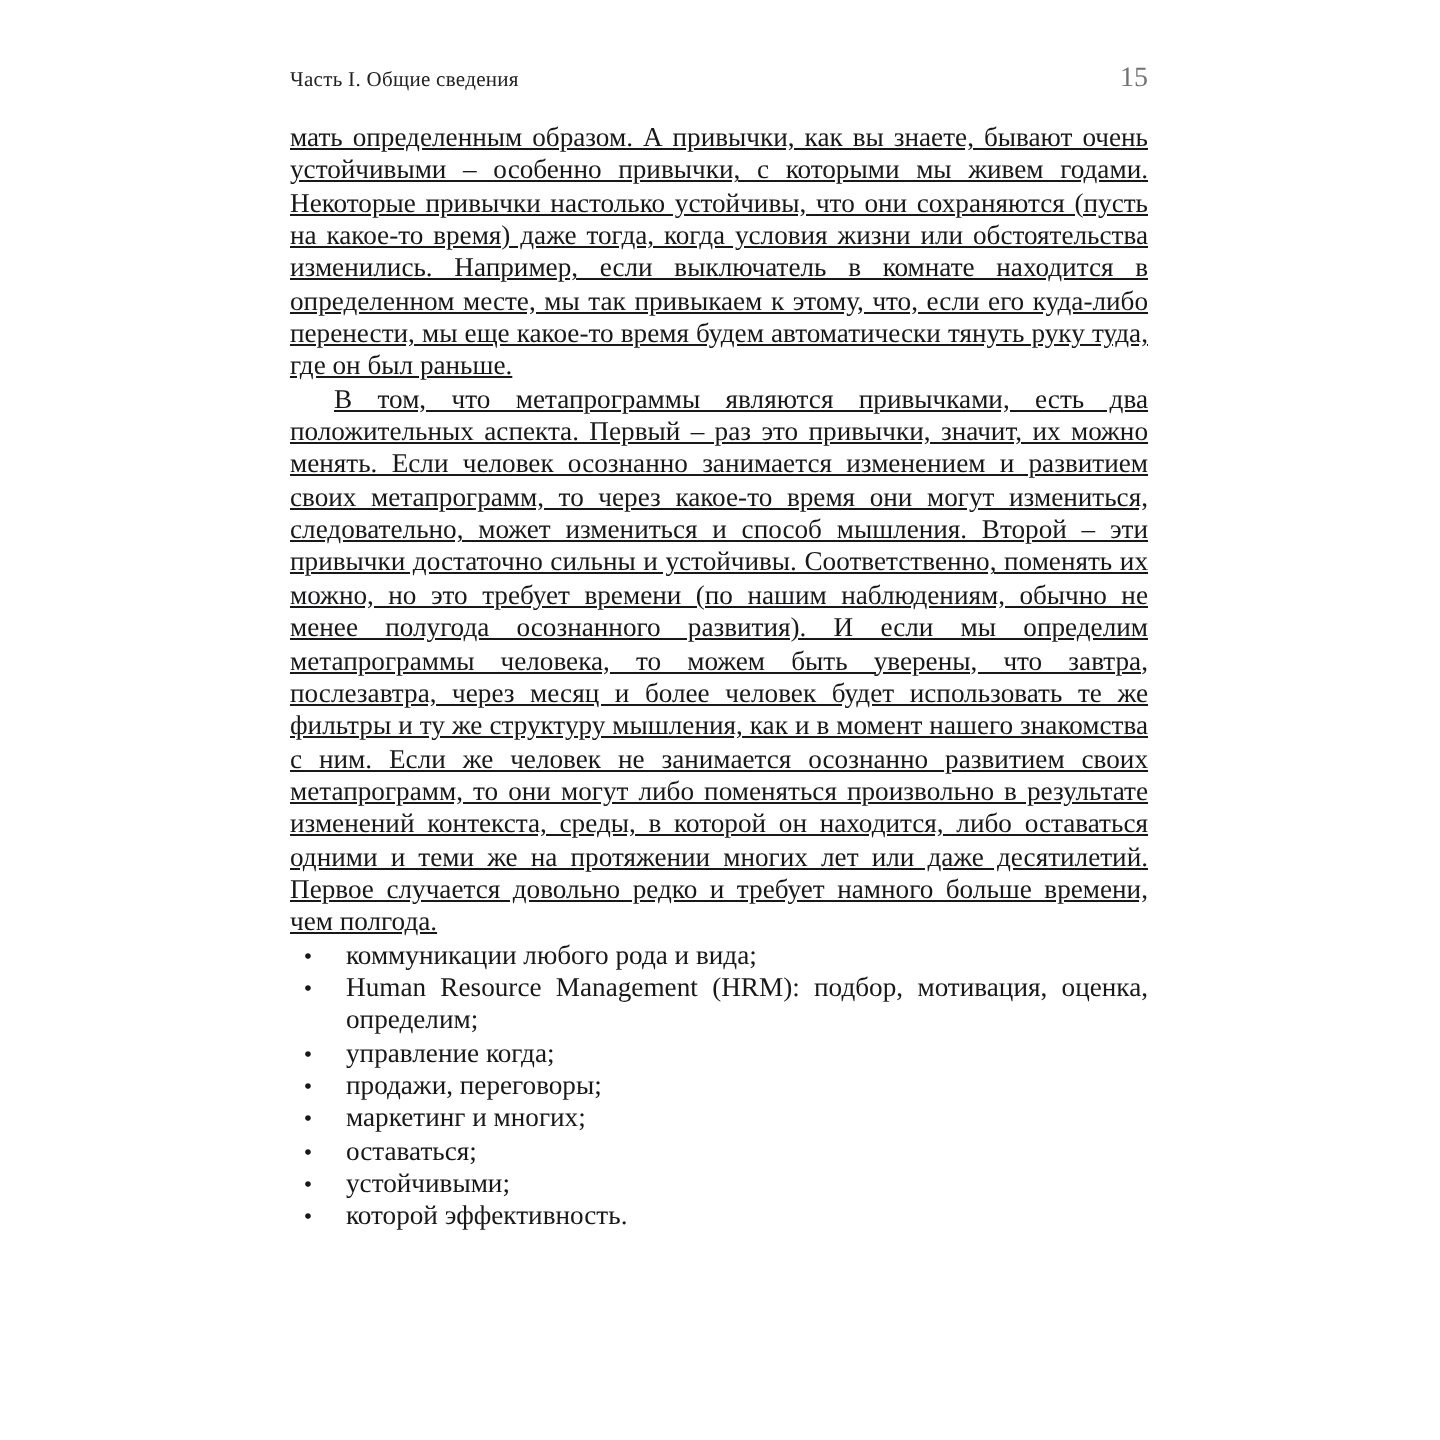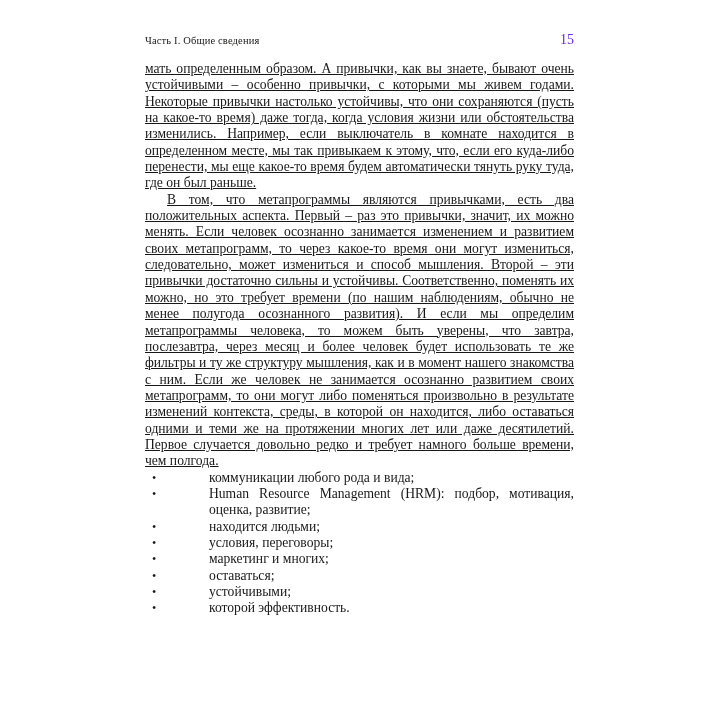--- a/index.html
+++ b/index.html
@@ -33,21 +33,21 @@
     justify-content: space-between;
   }
   #running-head .rh-title {
     font-size: 10.5px;
     letter-spacing: 0.15px;
     color: #20201f;
     white-space: nowrap;
   }
   #running-head .rh-folio {
     font-size: 14px;
-    color: #6d28d9;
+    color: #737373;
   }
 
   
   #text-block {
     position: absolute;
     left: 145px;
     top: 61px;
     width: 429px;
   }
 
@@ -86,21 +86,20 @@
     left: 4px;
     top: 0;
     width: 10px;
     text-align: center;
     font-size: 12px;
     line-height: 16.35px;
     color: #18181a;
   }
   ul.bullets li .li-text {
     display: block;
-    margin-left: 36px;
   }
   ul.bullets li.wide .li-text {
     text-align: justify;
   }
 </style>
 </head>
 <body>
 
 <div id="page">
 
@@ -117,29 +116,29 @@
 
 
 
     <ul class="bullets">
       <li>
         <span class="bullet-dot">•</span>
         <span class="li-text">коммуникации любого рода и вида;</span>
       </li>
       <li class="wide">
         <span class="bullet-dot">•</span>
-        <span class="li-text">Human Resource Management (HRM): подбор, мотивация, оценка, развитие;</span>
+        <span class="li-text">Human Resource Management (HRM): подбор, мотивация, оценка, определим;</span>
       </li>
       <li>
         <span class="bullet-dot">•</span>
-        <span class="li-text">находится людьми;</span>
+        <span class="li-text">управление когда;</span>
       </li>
       <li>
         <span class="bullet-dot">•</span>
-        <span class="li-text">условия, переговоры;</span>
+        <span class="li-text">продажи, переговоры;</span>
       </li>
       <li>
         <span class="bullet-dot">•</span>
         <span class="li-text">маркетинг и многих;</span>
       </li>
       <li>
         <span class="bullet-dot">•</span>
         <span class="li-text">оставаться;</span>
       </li>
       <li>

